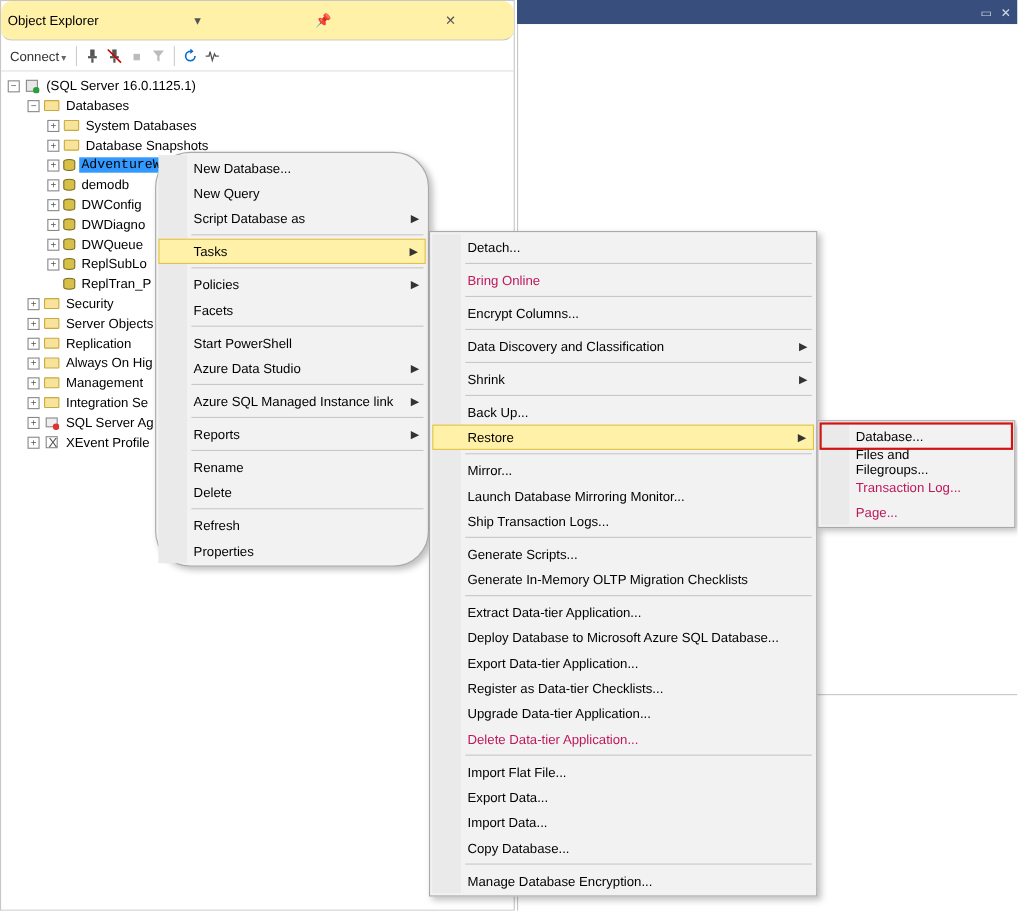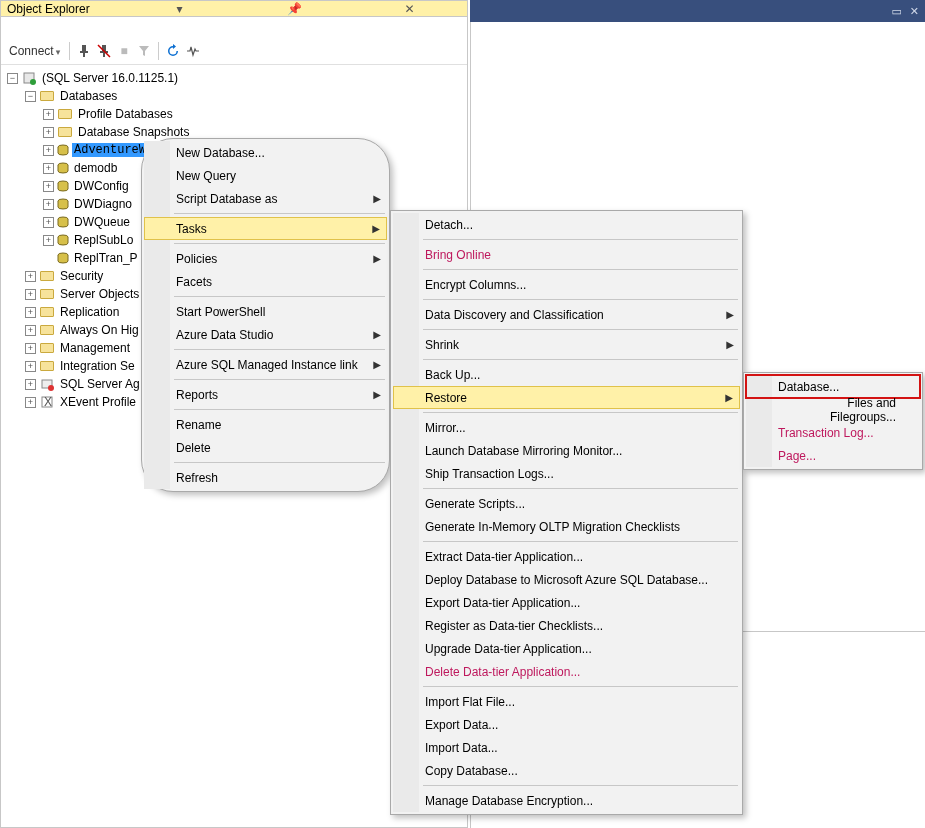--- a/index.html
+++ b/index.html
@@ -1,23 +1,23 @@
 <!DOCTYPE html>
 <html><head>
 <meta charset="utf-8">
 <style>
   * { box-sizing: border-box; font-family: "Segoe UI", Tahoma, sans-serif; font-size: 12px; }
   body { margin: 0; padding: 0; width: 925px; height: 828px; background: #fff; position: relative; overflow: hidden; }
 
   
   .object-explorer { position: absolute; left: 0; top: 0; width: 468px; height: 828px; border: 1px solid #c7c7c7; background: #fff; }
-  .oe-title { display: flex; align-items: center; height: 16px; background: #fff1a8; border-bottom: 1px solid #c7c7c7; padding-left: 6px; }
+  .oe-title { display: flex; align-items: center; height: 36px; background: #fff1a8; border-bottom: 1px solid #c7c7c7; padding-left: 6px; border-radius: 10px; }
   .oe-title span { flex: 1; }
   .oe-title .ti { width: 16px; text-align: center; color: #555; cursor: pointer; }
-  .oe-toolbar { display: flex; align-items: center; height: 28px; border-bottom: 1px solid #e0e0e0; padding-left: 4px; gap: 2px; margin-top: 20px; }
+  .oe-toolbar { display: flex; align-items: center; height: 28px; border-bottom: 1px solid #e0e0e0; padding-left: 4px; gap: 2px; }
   .oe-toolbar .btn { padding: 2px 4px; color: #333; cursor: pointer; }
   .oe-toolbar .drop::after { content: "▾"; font-size: 9px; margin-left: 2px; color: #666; }
   .oe-toolbar .sep { width: 1px; height: 18px; background: #ccc; margin: 0 3px; }
   .oe-toolbar .ico { width: 18px; height: 18px; display: inline-flex; align-items: center; justify-content: center; color: #444; }
   .oe-toolbar .ico.dim { color: #bbb; }
   .oe-toolbar .ico.blue { color: #0a6ed1; }
 
   .tree { padding: 4px 0 0 4px; position: relative; user-select: none; }
   .node { display: flex; align-items: center; height: 18px; white-space: nowrap; }
   .exp { width: 11px; height: 11px; border: 1px solid #888; font-size: 9px; line-height: 9px; text-align: center; color: #555; margin-right: 3px; cursor: pointer; background: #fff; }
@@ -115,21 +115,21 @@
       <span class="ico16">
           <span class="folder"></span>
         </span>
       <span class="label">Databases</span>
     </div>
     <div class="node lv2">
       <span class="exp">+</span>
       <span class="ico16">
           <span class="folder"></span>
         </span>
-      <span class="label">Profile Databases</span>
+      <span class="label">System Databases</span>
     </div>
     <div class="node lv2">
       <span class="exp">+</span>
       <span class="ico16">
           <span class="folder"></span>
         </span>
       <span class="label">Database Snapshots</span>
     </div>
     <div class="node lv2">
       <span class="exp">+</span>
@@ -322,20 +322,23 @@
   <div class="item">
       <span>Rename</span>
     </div>
   <div class="item">
       <span>Delete</span>
     </div>
   <div class="sep"></div>
   <div class="item">
       <span>Refresh</span>
     </div>
+  <div class="item">
+      <span>Properties</span>
+    </div>
 </div>
 
 <div class="menu" style="left:390px; top:210px; width:353px;">
   <div class="gutter"></div>
   <div class="item">
       <span>Detach...</span>
     </div>
   <div class="sep"></div>
   <div class="item disabled">
       <span>Bring Online</span>
@@ -411,21 +414,21 @@
   <div class="item">
       <span>Copy Database...</span>
     </div>
   <div class="sep"></div>
   <div class="item">
       <span>Manage Database Encryption...</span>
     </div>
 
 </div>
 
-<div class="menu" style="left:743px; top:372px; width:180px;text-align:right;">
+<div class="menu" style="left:743px; top:382px; width:180px;">
   <div class="gutter"></div>
   <div class="item redbox">
       <span>Database...</span>
     </div>
   <div class="item">
       <span>Files and Filegroups...</span>
     </div>
   <div class="item disabled">
       <span>Transaction Log...</span>
     </div>

